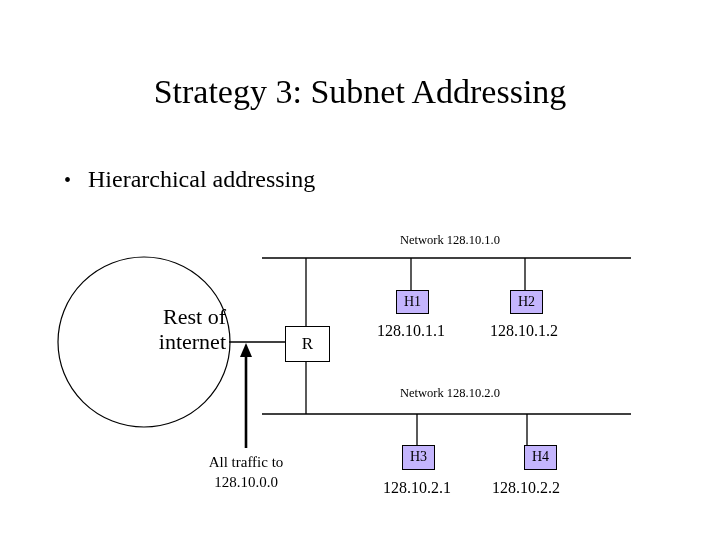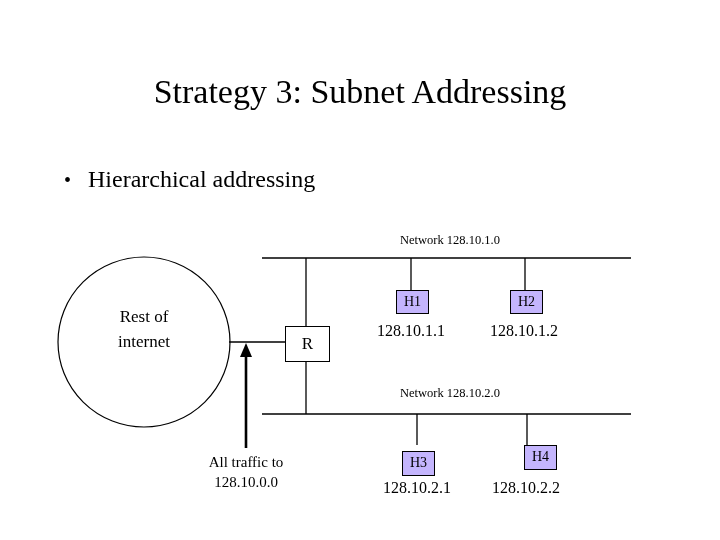--- a/index.html
+++ b/index.html
@@ -89,23 +89,23 @@
     background: #fff;
     text-align: center;
     font-family: "Liberation Serif", "DejaVu Serif", serif;
     font-size: 17px;
     line-height: 33px;
     color: #000;
   }
 
   #cloud-text {
     position: absolute;
-    text-align: center;
+    text-align: right;
     font-family: "Liberation Serif", "DejaVu Serif", serif;
-    font-size: 17px;
+    font-size: 22px;
     line-height: 25px;
     color: #000;
   }
   #cloud-text div { display: block; }
 
   #traffic-note {
     position: absolute;
     text-align: center;
     font-family: "Liberation Serif", "DejaVu Serif", serif;
     font-size: 15px;
@@ -166,21 +166,21 @@
     </div>
     <div class="dlabel ip-label" style="left:377px; top:324px;">128.10.1.1</div>
 
     <div class="host-box" style="left:510px; top:290px; width:31px; height:22px;">
       <span>H2</span>
     </div>
     <div class="dlabel ip-label" style="left:490px; top:324px;">128.10.1.2</div>
 
     <div class="dlabel net-label" style="left:400px; top:386px;">Network 128.10.2.0</div>
 
-    <div class="host-box" style="left:402px; top:445px; width:31px; height:23px;margin-top:6px;">
+    <div class="host-box" style="left:402px; top:445px; width:31px; height:23px;">
       <span>H3</span>
     </div>
     <div class="dlabel ip-label" style="left:383px; top:481px;">128.10.2.1</div>
 
     <div class="host-box" style="left:524px; top:445px; width:31px; height:23px;">
       <span>H4</span>
     </div>
     <div class="dlabel ip-label" style="left:492px; top:481px;">128.10.2.2</div>
 
     <div id="traffic-note" style="left:176px; top:452px; width:140px;">

